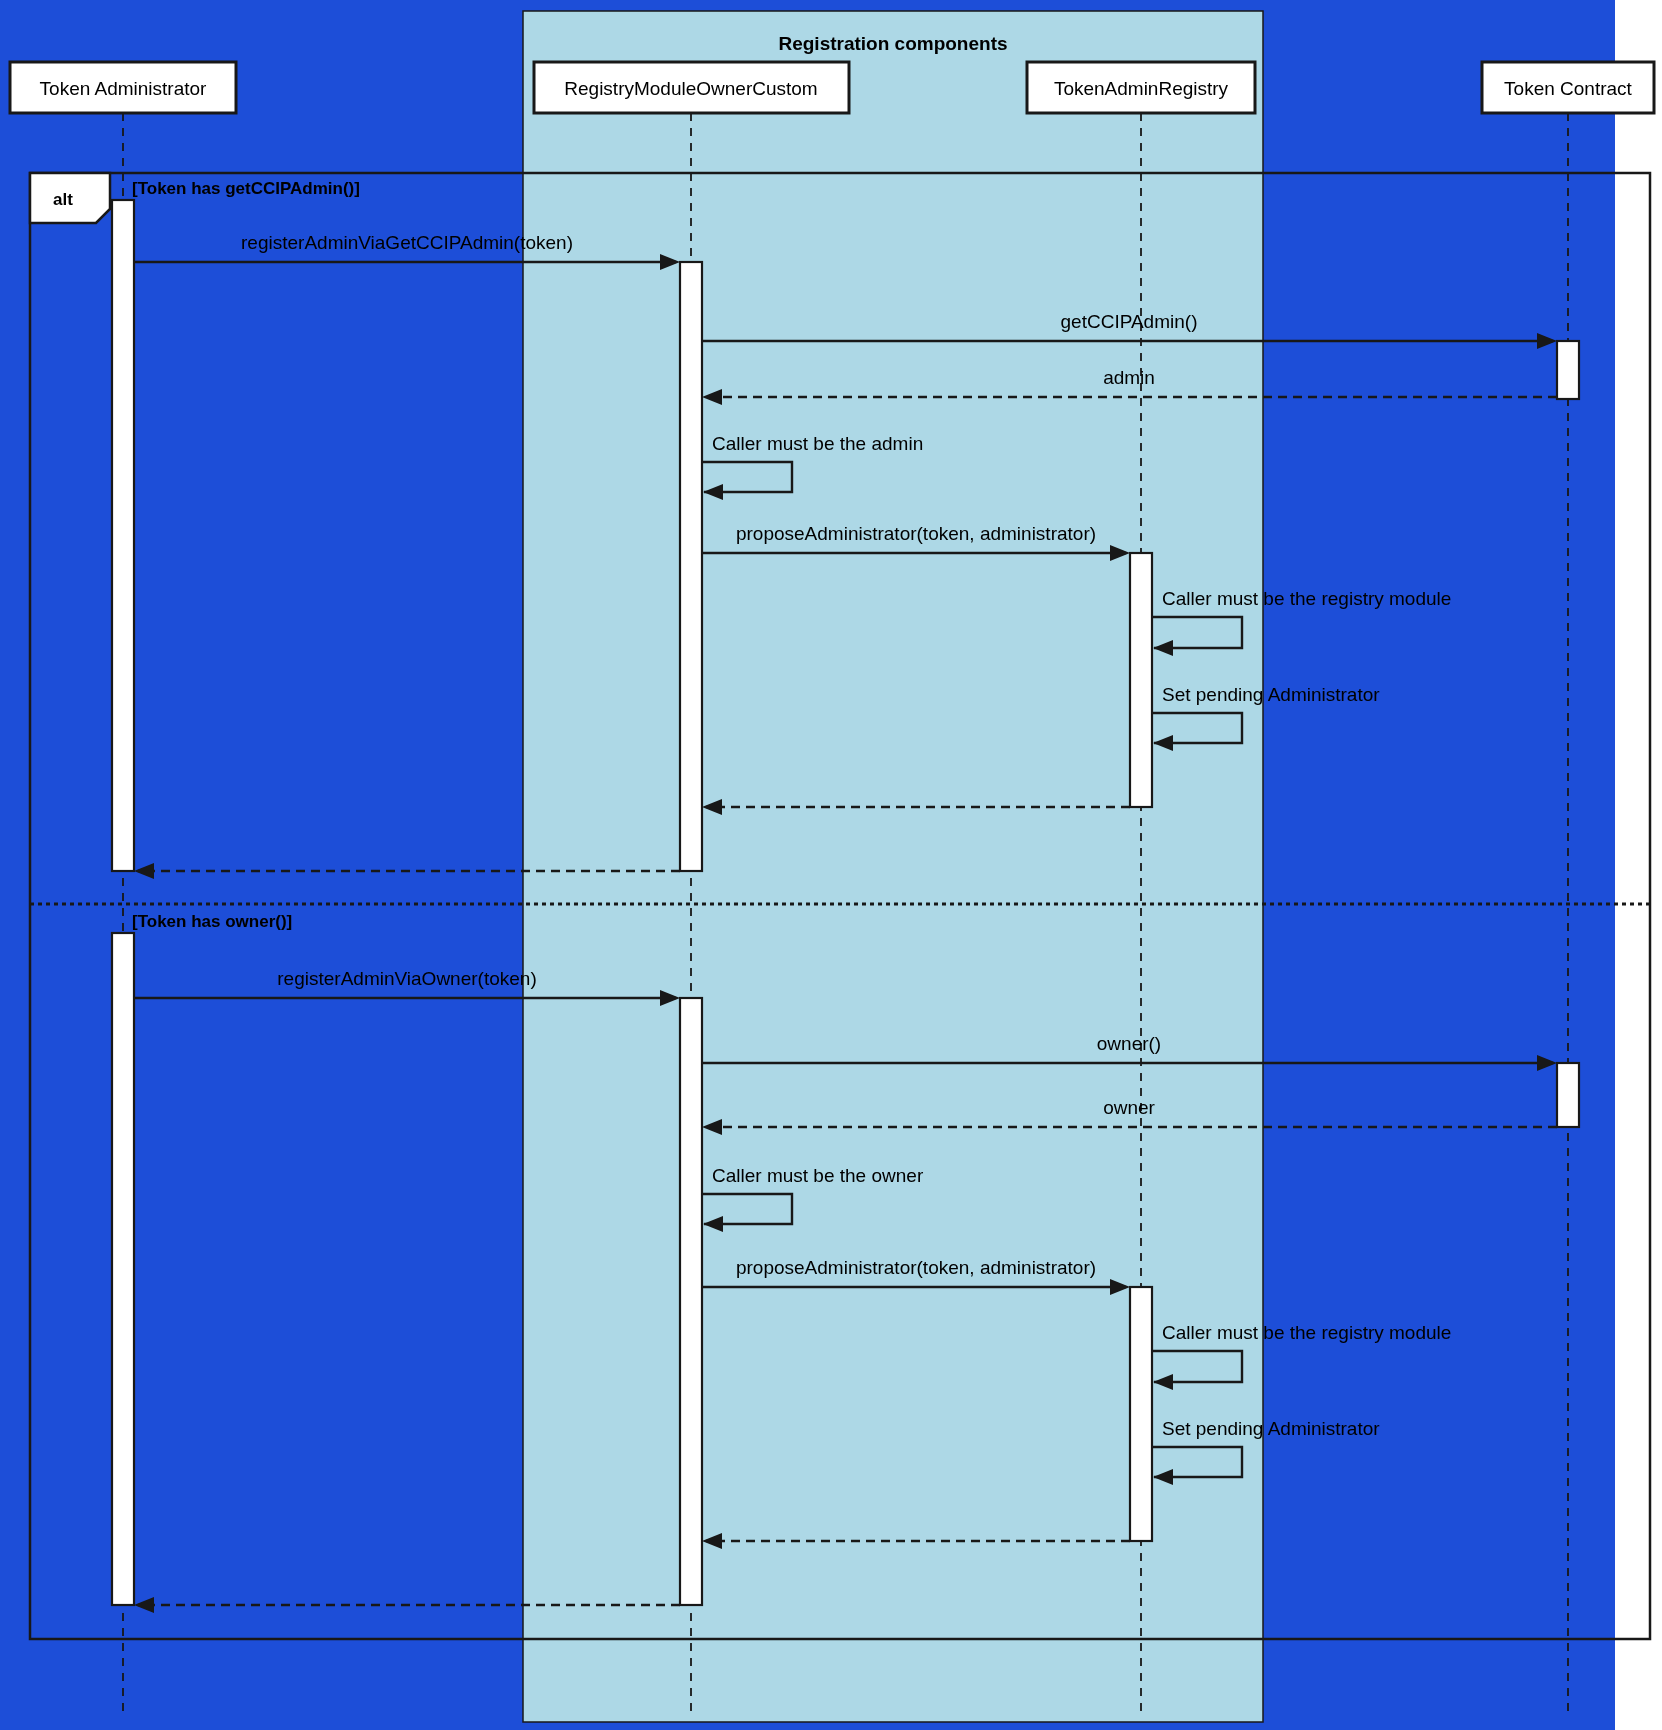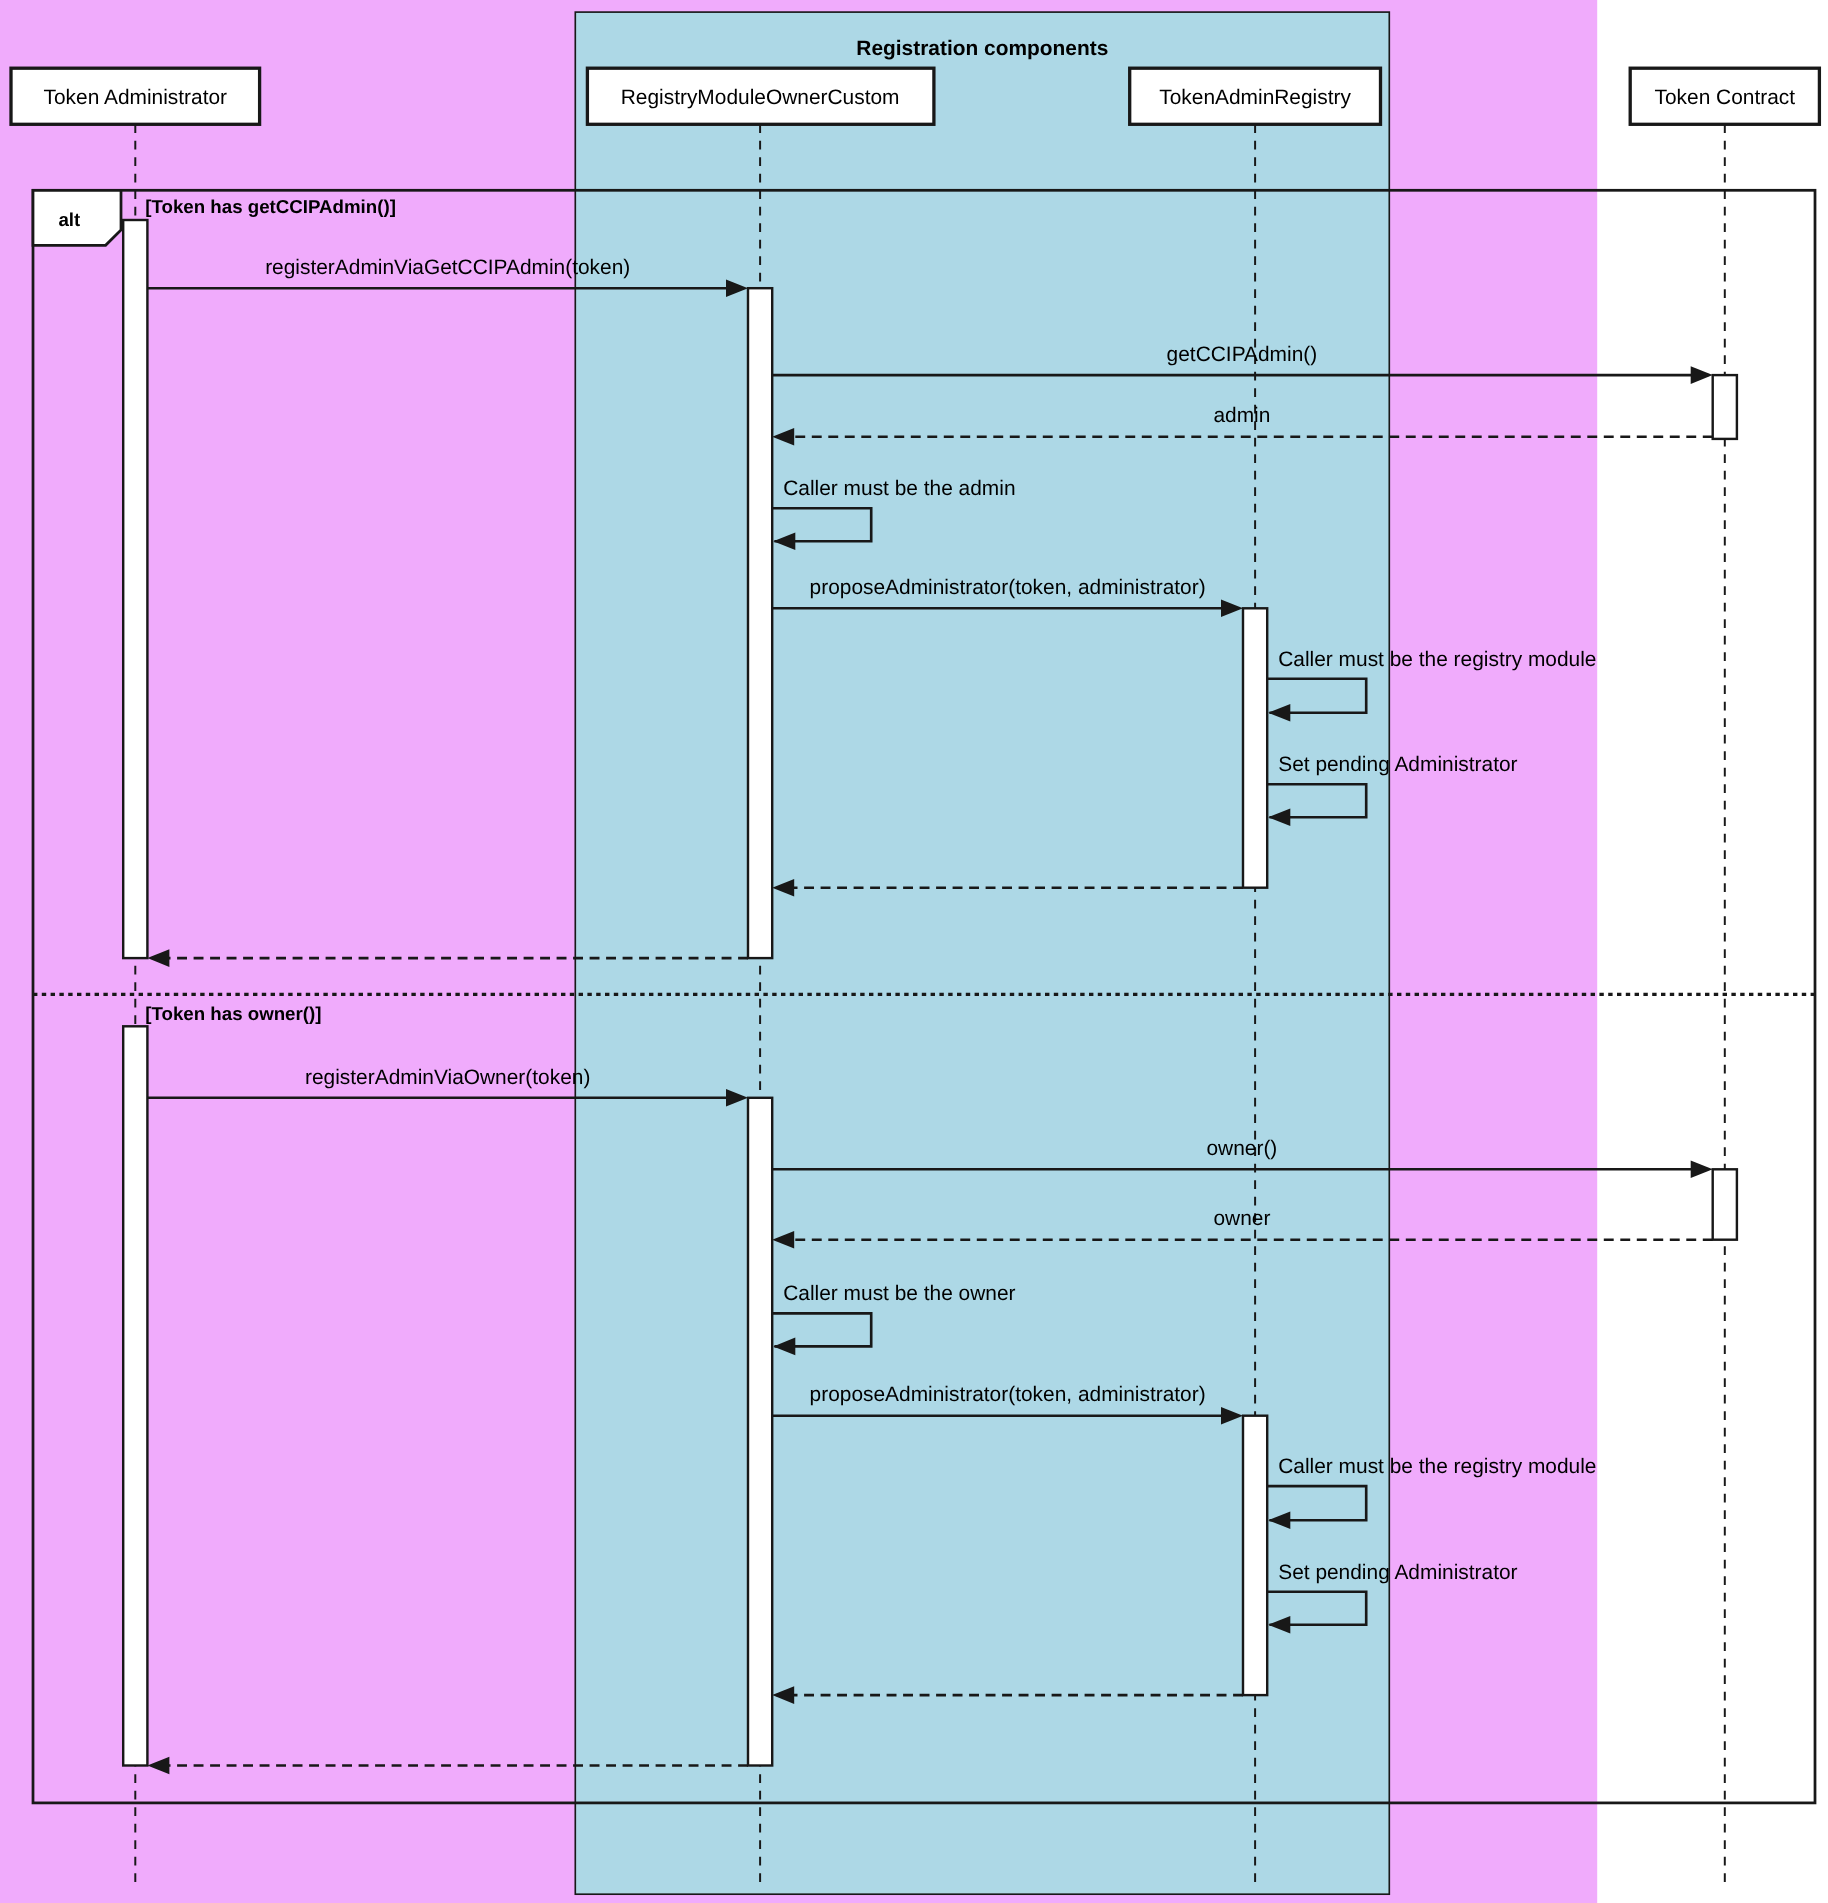--- a/index.html
+++ b/index.html
@@ -1,16 +1,16 @@
 <!DOCTYPE html>
 <html><head>
 <meta charset="utf-8">
 <style>
   html, body { margin: 0; padding: 0; background: #ffffff; }
-  .stage { position: relative; width: 1452px; height: 1730px; background: #f0abfc; text-align: right; }
+  .stage { position: relative; width: 1615px; height: 1730px; background: #1d4ed8; text-align: right; }
   svg { display: block; }
   svg text {
     font-family: "Liberation Sans", "DejaVu Sans", sans-serif;
     fill: #000000;
   }
   .msg-label { font-size: 19px; }
   .participant-label { font-size: 19px; }
   .cond-label { font-size: 17px; font-weight: bold; }
   .frame-tag { font-size: 17px; font-weight: bold; }
   .container-title { font-size: 19px; font-weight: bold; }

